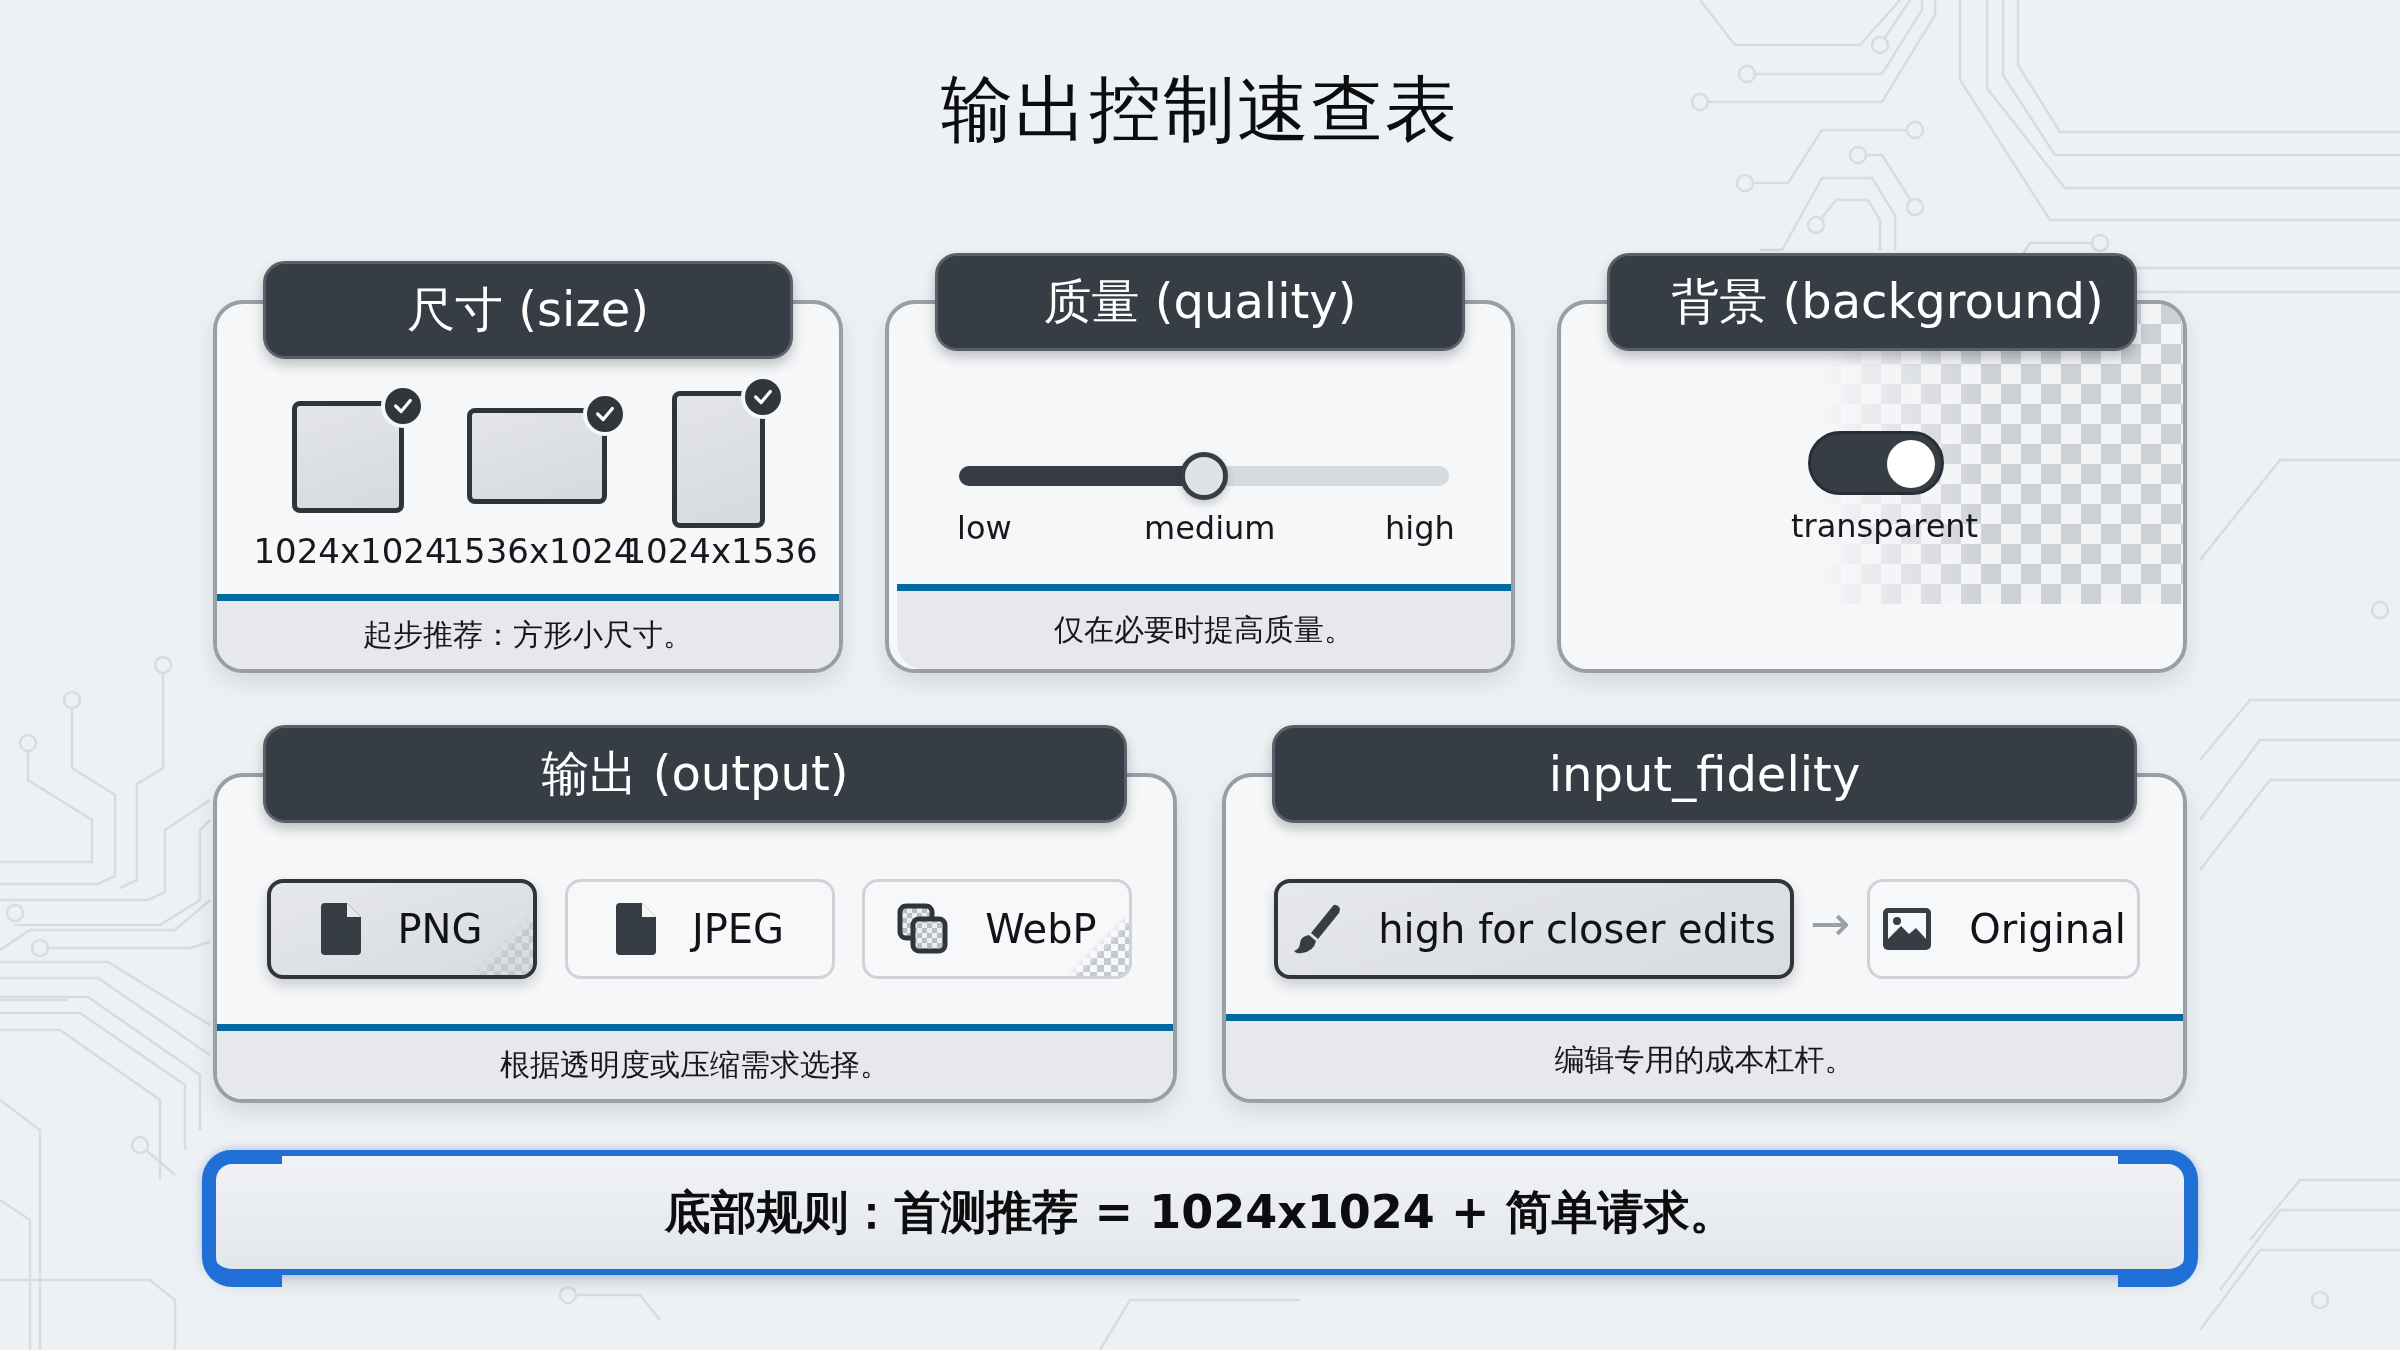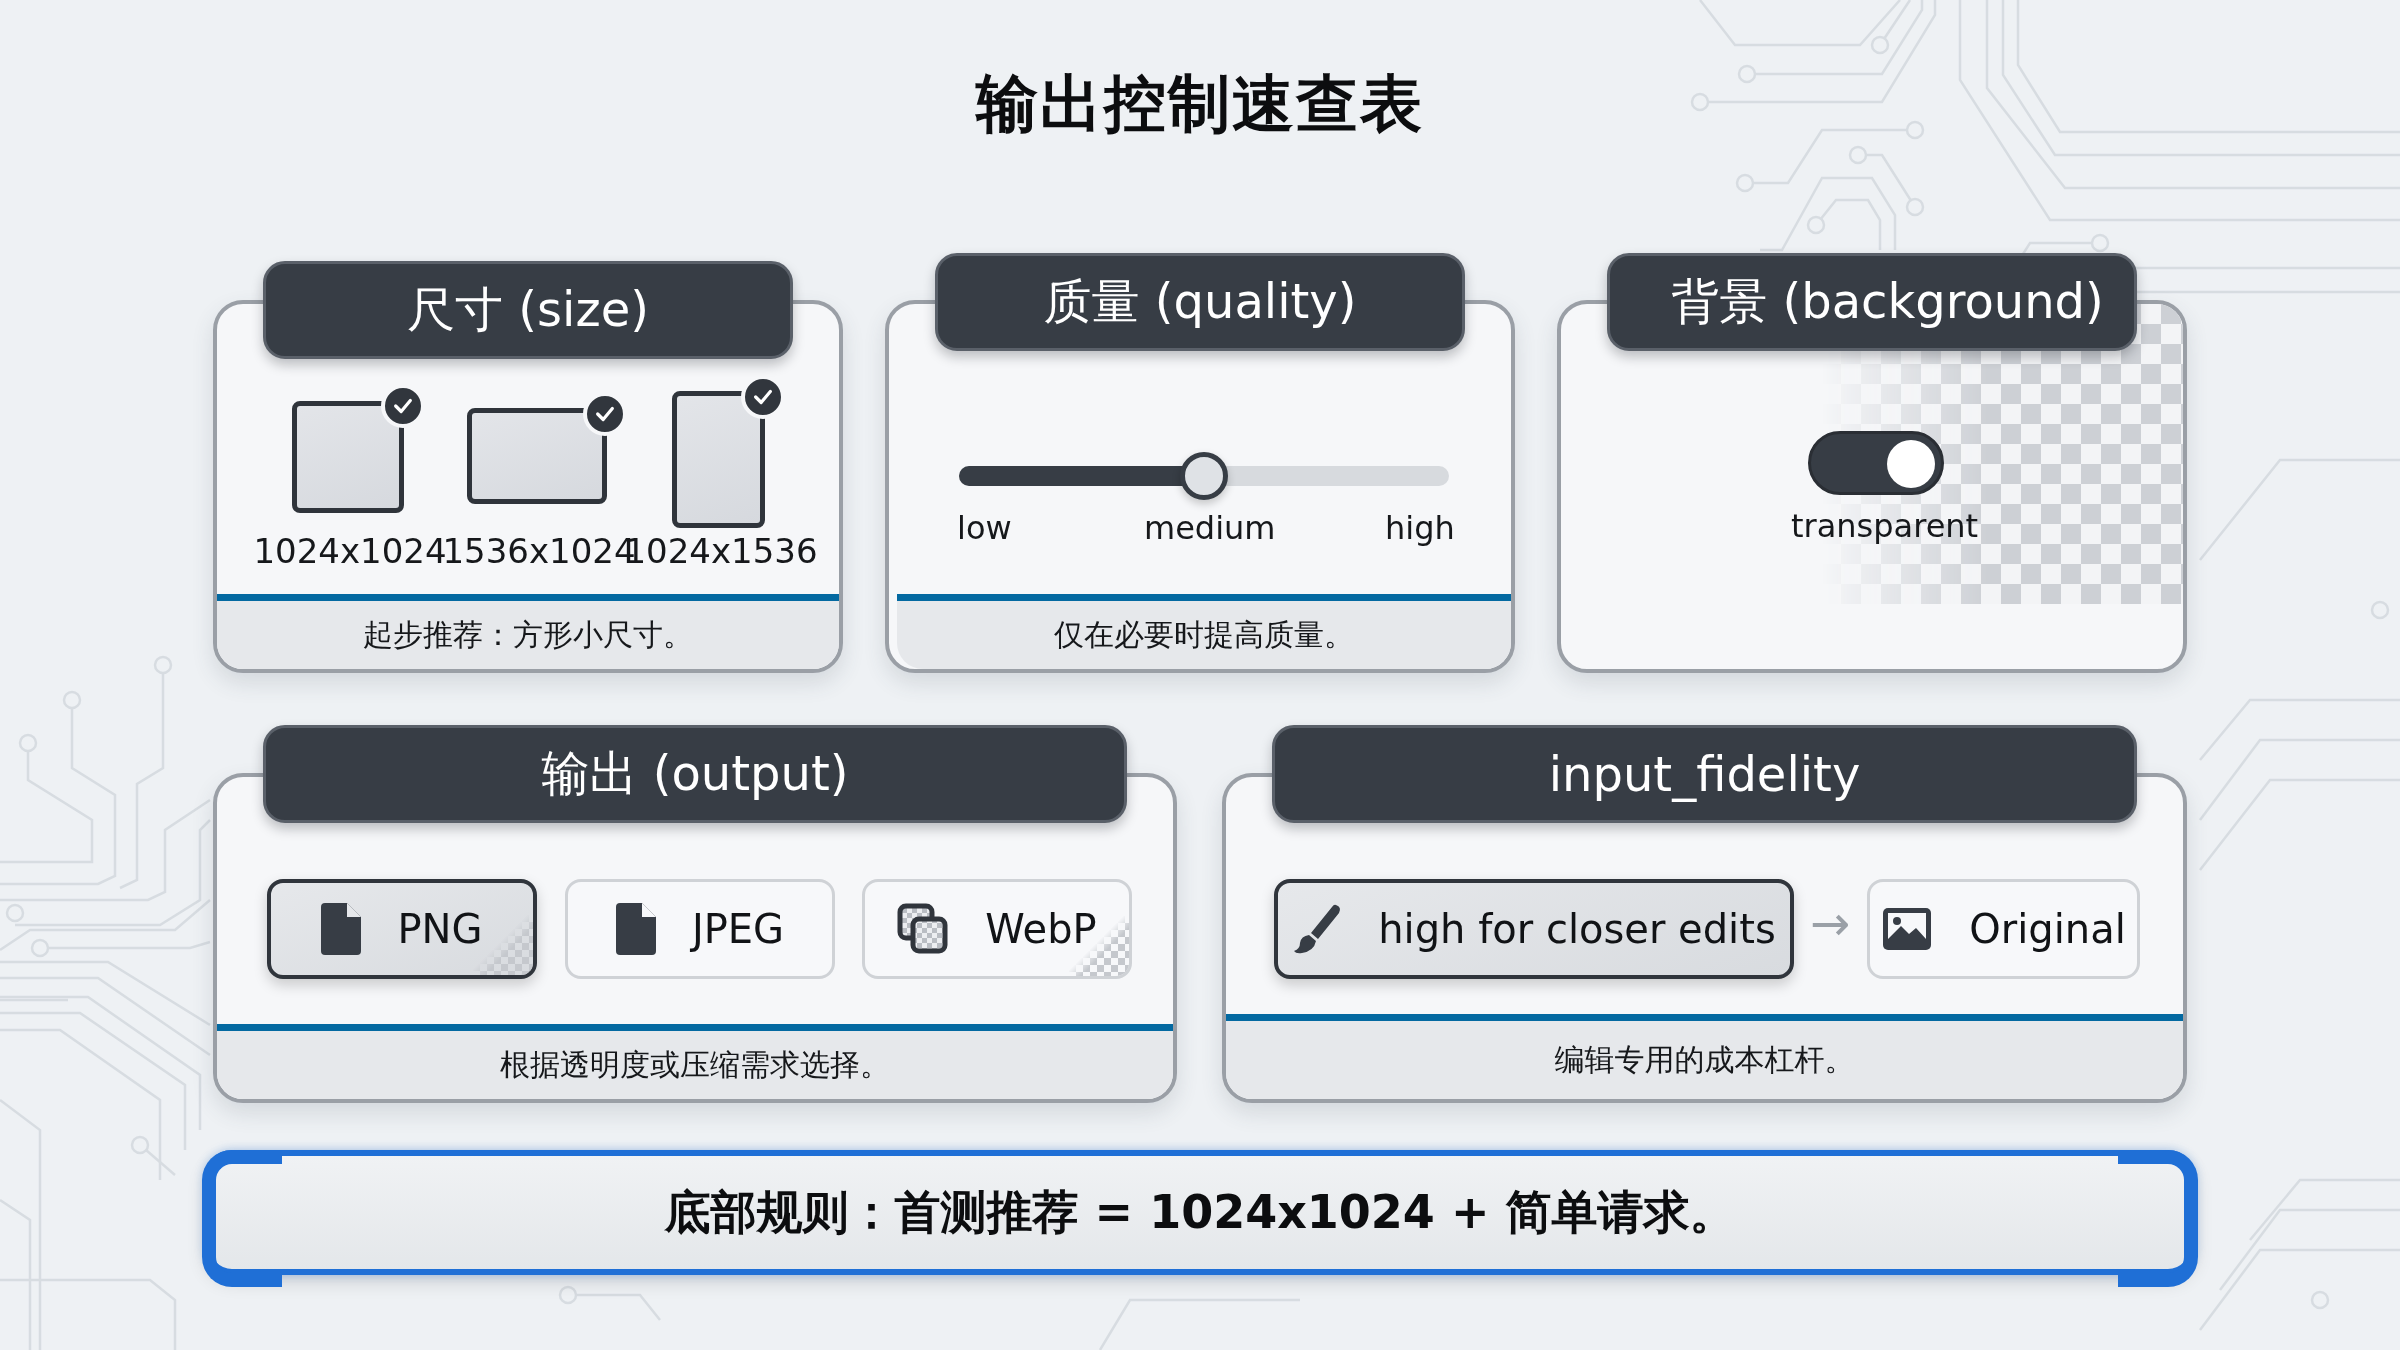--- a/index.html
+++ b/index.html
@@ -9,21 +9,21 @@
     background: #eef1f4;
     font-family: "DejaVu Sans", "Liberation Sans", sans-serif;
     color: #1a1d21;
   }
   .bg-circuit { position: absolute; left: 0; top: 0; width: 2400px; height: 1350px; pointer-events: none; }
   .bg-circuit path, .bg-circuit line { stroke: #d7dce1; stroke-width: 2.5; fill: none; }
   .bg-circuit circle { stroke: #d7dce1; stroke-width: 2.5; fill: #eef1f4; }
 
   .page-title {
     position: absolute; left: 0; top: 62px; width: 2400px; text-align: center;
-    font-size: 62px; font-weight: bold; letter-spacing: 2px; color: #0c0d0f;
+    font-size: 72px; font-weight: normal; letter-spacing: 2px; color: #0c0d0f;
   }
 
   .card {
     position: absolute;
     background: #f6f7f9;
     border: 4px solid #9a9fa6;
     border-radius: 30px;
     box-shadow: 0 10px 22px rgba(60,70,85,0.14);
     overflow: visible;
   }
@@ -236,21 +236,21 @@
         <path d="M4 12 L10 18 L20 6" stroke="#fff" stroke-width="3.5" fill="none" stroke-linecap="round" stroke-linejoin="round"></path>
       </svg>
   </div>
   <span class="size-label" style="left:504px; top:227px;">1024x1536</span>
 </div>
 <div class="card-header" style="left:263px; top:261px; width:530px; height:98px;">
   <span>尺寸 (size)</span>
 </div>
 
 <div class="card" style="left:885px; top:300px; width:630px; height:373px;">
-  <div class="card-footer" style="height:75px;margin-left:8px;">
+  <div class="card-footer" style="height:85px;margin-left:8px;">
     <span>仅在必要时提高质量。</span>
   </div>
   <div class="slider-track" style="left:70px; top:162px; width:490px;">
     <div class="slider-fill" style="width:245px;"></div>
   </div>
   <div class="slider-thumb" style="left:291px; top:148px;"></div>
   <span class="slider-label" style="left:68px; top:205px;">low</span>
   <span class="slider-label" style="left:255px; top:205px;">medium</span>
   <span class="slider-label" style="left:496px; top:205px;">high</span>
 </div>

